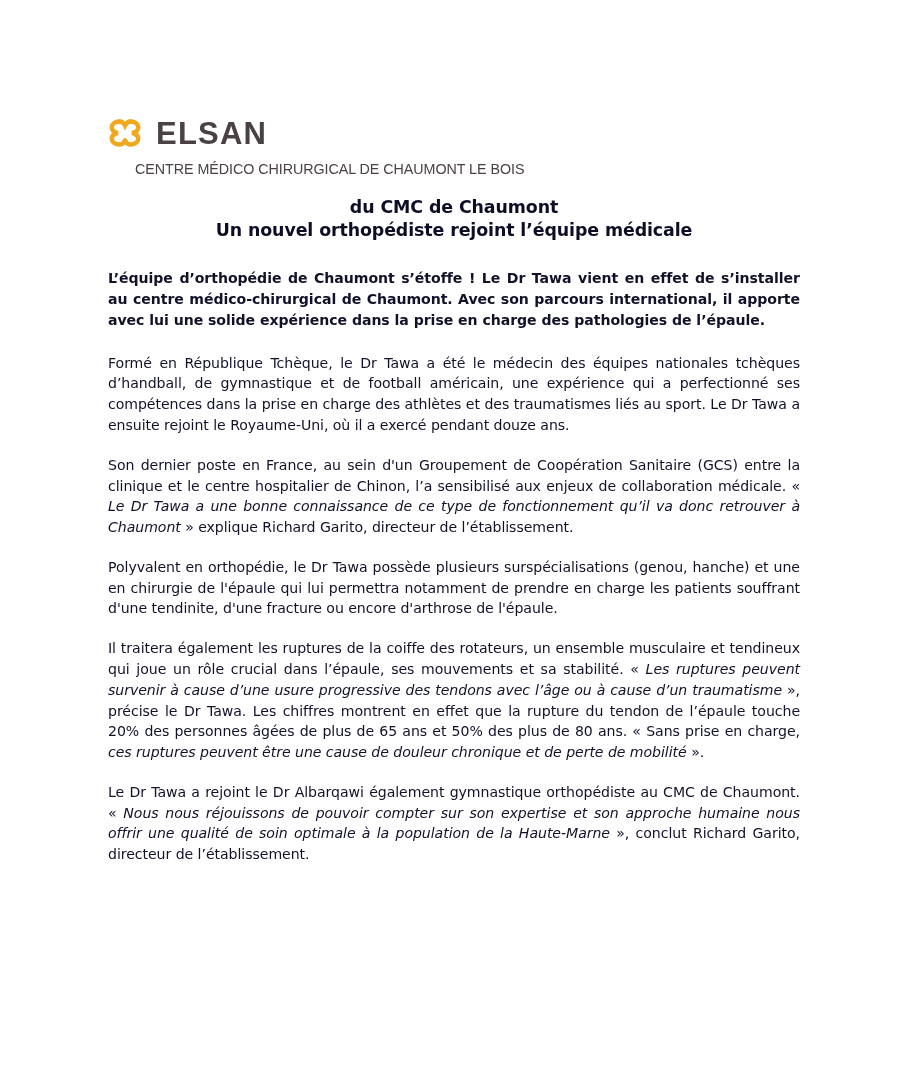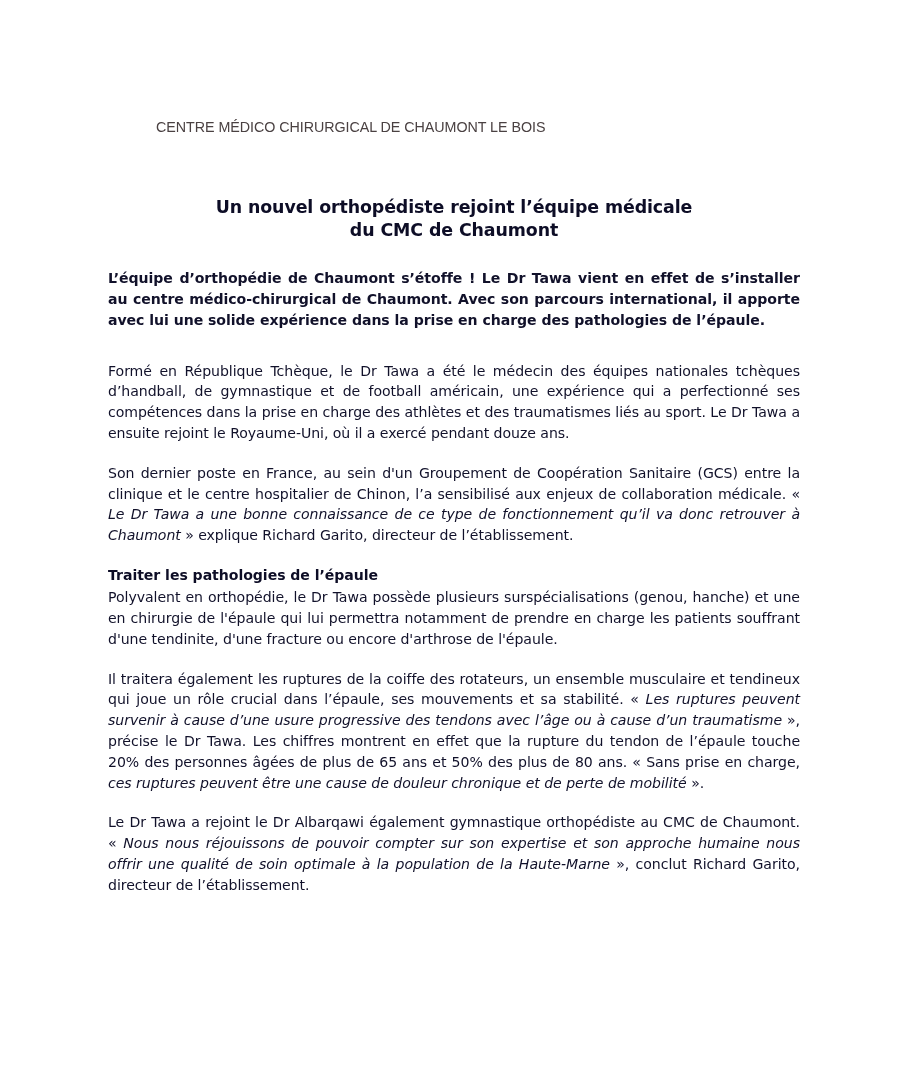--- a/index.html
+++ b/index.html
@@ -50,21 +50,21 @@
     color: #4a4142;
     line-height: 1;
     white-space: nowrap;
   }
   .logo-subtitle {
     font-family: "Liberation Sans", sans-serif;
     font-size: 14.3px;
     font-weight: 400;
     letter-spacing: -0.05px;
     color: #4a4142;
-    margin-left: 48px;
+    margin-left: 27px;
     margin-top: 7px;
     white-space: nowrap;
   }
 
   
   .doc {
     position: absolute;
     left: 108px;
     top: 196px;
     width: 692px;
@@ -87,21 +87,21 @@
     font-size: 14.1px;
     line-height: 1.475;
     text-align: justify;
     text-justify: inter-word;
     color: #11112a;
     margin: 0 0 19px 0;
     letter-spacing: -0.05px;
   }
   p.lead {
     font-weight: bold;
-    margin-bottom: 30px;
+    margin-bottom: 22px;
   }
   h2.subhead {
     font-family: "DejaVu Sans", sans-serif;
     font-size: 14.1px;
     font-weight: bold;
     color: #0d0d26;
     margin: 0 0 2px 0;
     line-height: 1.45;
     letter-spacing: -0.05px;
   }
@@ -109,40 +109,51 @@
     font-style: italic;
   }
 </style>
 </head>
 <body>
 
 <div class="page">
 
   <div class="header">
 
+    <div class="logo-row">
+      <span class="logo-mark">
+        <svg viewBox="0 0 100 100" width="34" height="34" aria-hidden="true">
+          <g fill="none" stroke="#f0a81e" stroke-width="13" stroke-linecap="round">
+            <path d="M34 16 C20 16 11 24 11 33 C11 42 20 48 29 50 C20 52 11 58 11 67 C11 76 20 84 34 84 C42 84 47 78 50 72"></path>
+            <path d="M66 16 C80 16 89 24 89 33 C89 42 80 48 71 50 C80 52 89 58 89 67 C89 76 80 84 66 84 C58 84 53 78 50 72"></path>
+            <path d="M34 16 C42 16 47 22 50 28 C53 22 58 16 66 16"></path>
+          </g>
+        </svg>
+      </span>
+      <span class="logo-wordmark">ELSAN</span>
+    </div>
 
     <div class="logo-subtitle">CENTRE MÉDICO CHIRURGICAL DE CHAUMONT LE BOIS</div>
   </div>
 
   <div class="doc">
 
     <h1 class="doc-title">
+      <span class="line">du CMC de Chaumont</span>
       <span class="line">Un nouvel orthopédiste rejoint l’équipe médicale</span>
-      <span class="line">du CMC de Chaumont</span>
     </h1>
 
     <p class="para lead">L’équipe d’orthopédie de Chaumont s’étoffe ! Le Dr Tawa vient en effet de s’installer au centre médico-chirurgical de Chaumont. Avec son parcours international, il apporte avec lui une solide expérience dans la prise en charge des pathologies de l’épaule.</p>
 
     <p class="para">Formé en République Tchèque, le Dr Tawa a été le médecin des équipes nationales tchèques d’handball, de gymnastique et de football américain, une expérience qui a perfectionné ses compétences dans la prise en charge des athlètes et des traumatismes liés au sport. Le Dr Tawa a ensuite rejoint le Royaume-Uni, où il a exercé pendant douze ans.</p>
 
     <p class="para">
       <span>Son dernier poste en France, au sein d'un Groupement de Coopération Sanitaire (GCS) entre la clinique et le centre hospitalier de Chinon, l’a sensibilisé aux enjeux de collaboration médicale. « </span><em class="q">Le Dr Tawa a une bonne connaissance de ce type de fonctionnement qu’il va donc retrouver à Chaumont</em><span> » explique Richard Garito, directeur de l’établissement.</span>
     </p>
 
-    <h2 class="subhead">Traiter les pathologies de l’épaule</h2>
 
     <p class="para">Polyvalent en orthopédie, le Dr Tawa possède plusieurs surspécialisations (genou, hanche) et une en chirurgie de l'épaule qui lui permettra notamment de prendre en charge les patients souffrant d'une tendinite, d'une fracture ou encore d'arthrose de l'épaule.</p>
 
     <p class="para">
       <span>Il traitera également les ruptures de la coiffe des rotateurs, un ensemble musculaire et tendineux qui joue un rôle crucial dans l’épaule, ses mouvements et sa stabilité. « </span><em class="q">Les ruptures peuvent survenir à cause d’une usure progressive des tendons avec l’âge ou à cause d’un traumatisme</em><span> », précise le Dr Tawa. Les chiffres montrent en effet que la rupture du tendon de l’épaule touche 20% des personnes âgées de plus de 65 ans et 50% des plus de 80 ans. « Sans prise en charge, </span><em class="q">ces ruptures peuvent être une cause de douleur chronique et de perte de mobilité</em><span> ».</span>
     </p>
 
     <p class="para">
       <span>Le Dr Tawa a rejoint le Dr Albarqawi également gymnastique orthopédiste au CMC de Chaumont. « </span><em class="q">Nous nous réjouissons de pouvoir compter sur son expertise et son approche humaine nous offrir une qualité de soin optimale à la population de la Haute-Marne</em><span> », conclut Richard Garito, directeur de l’établissement.</span>
     </p>

